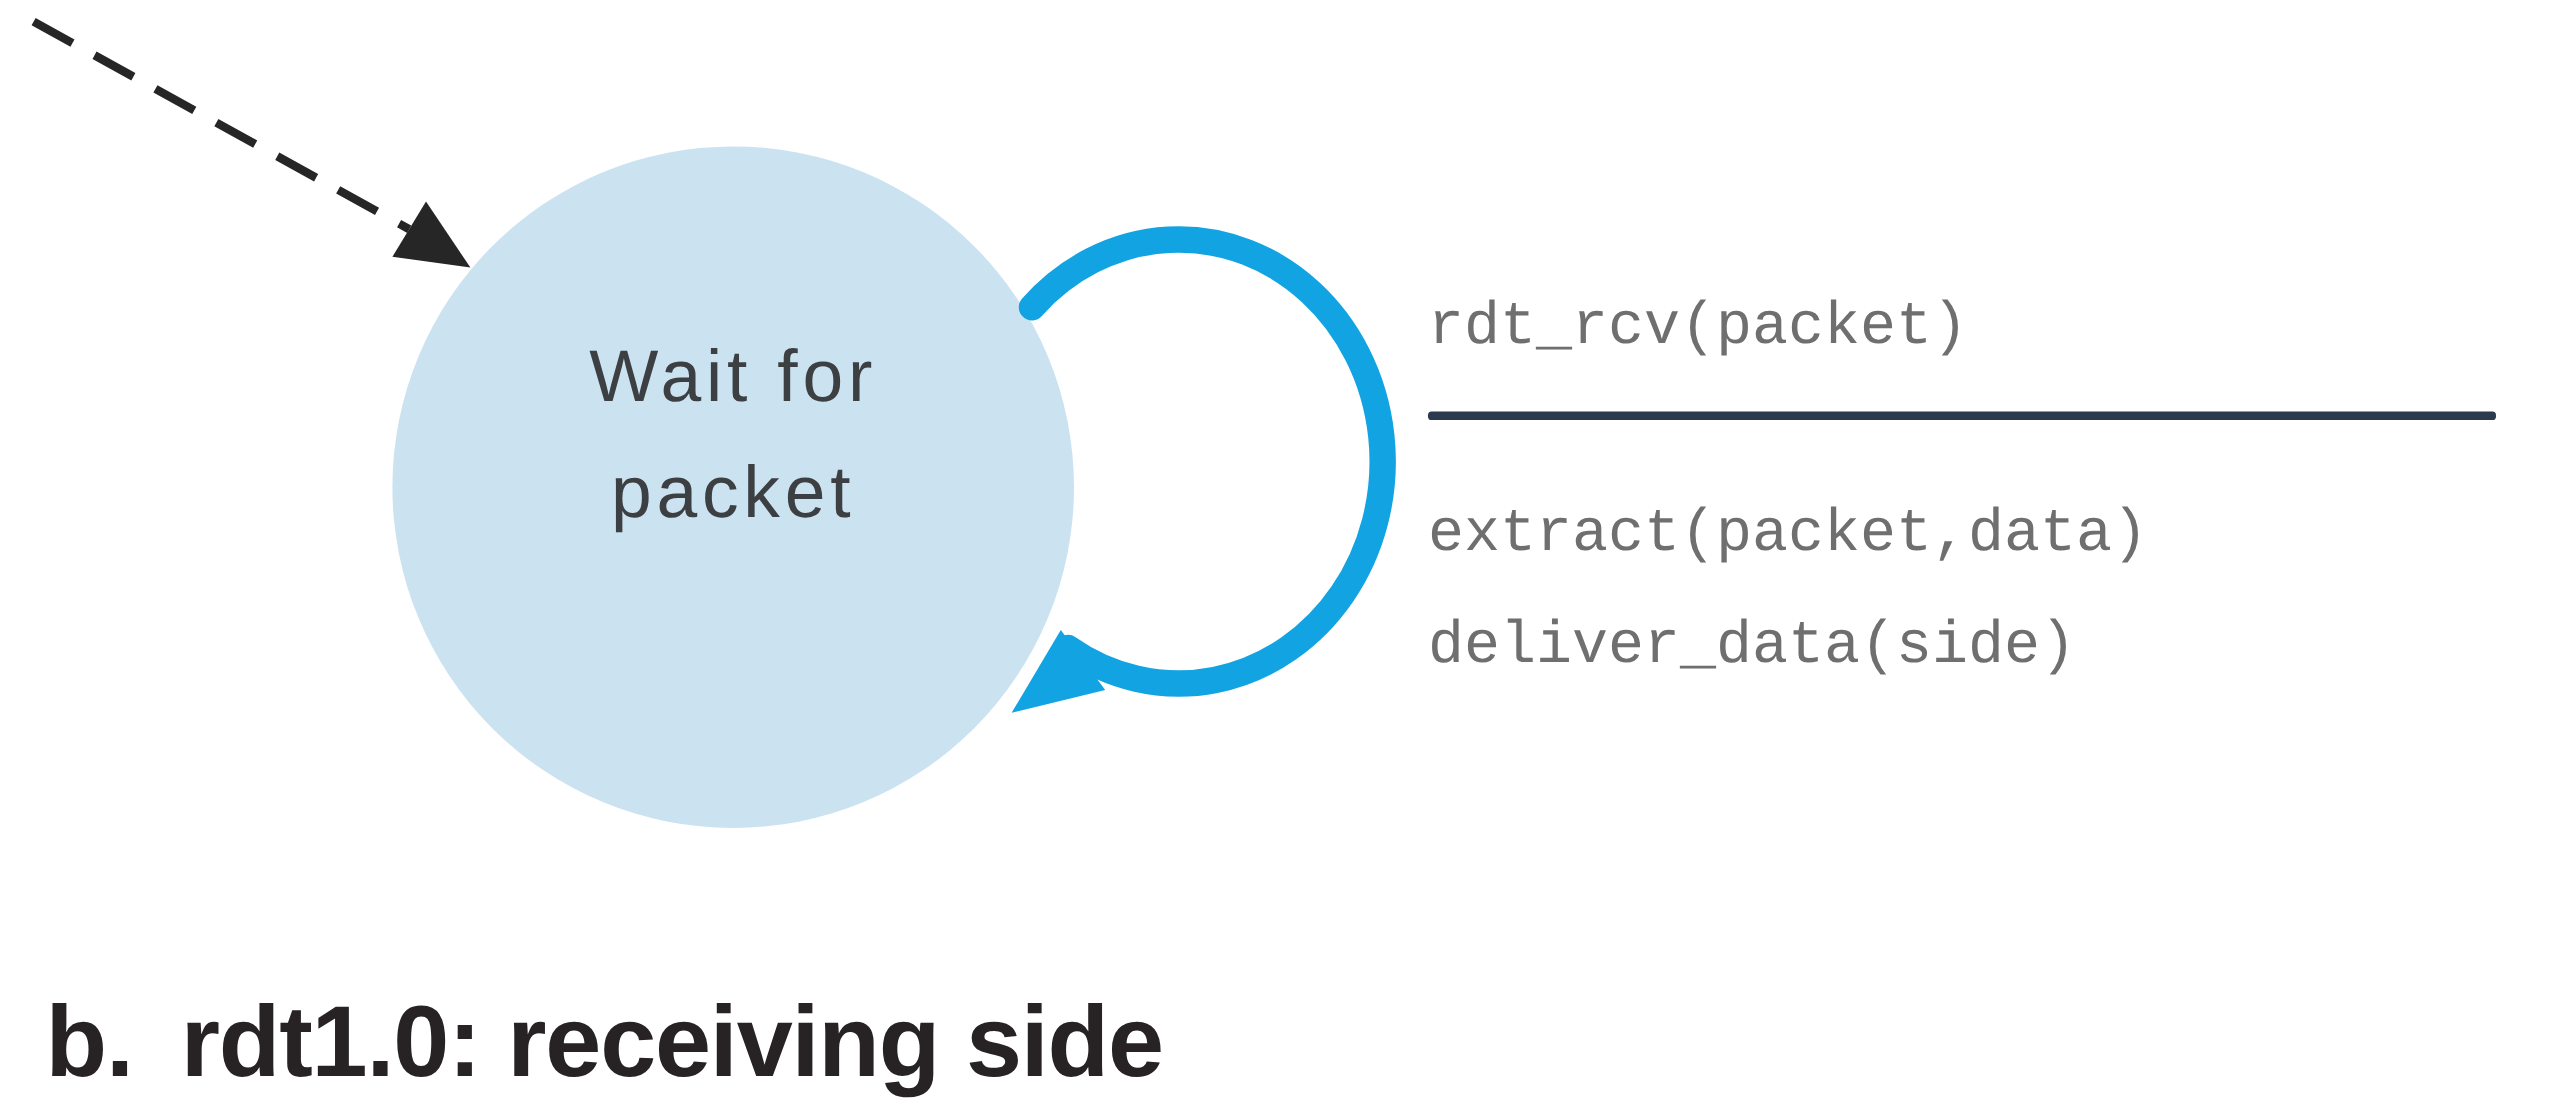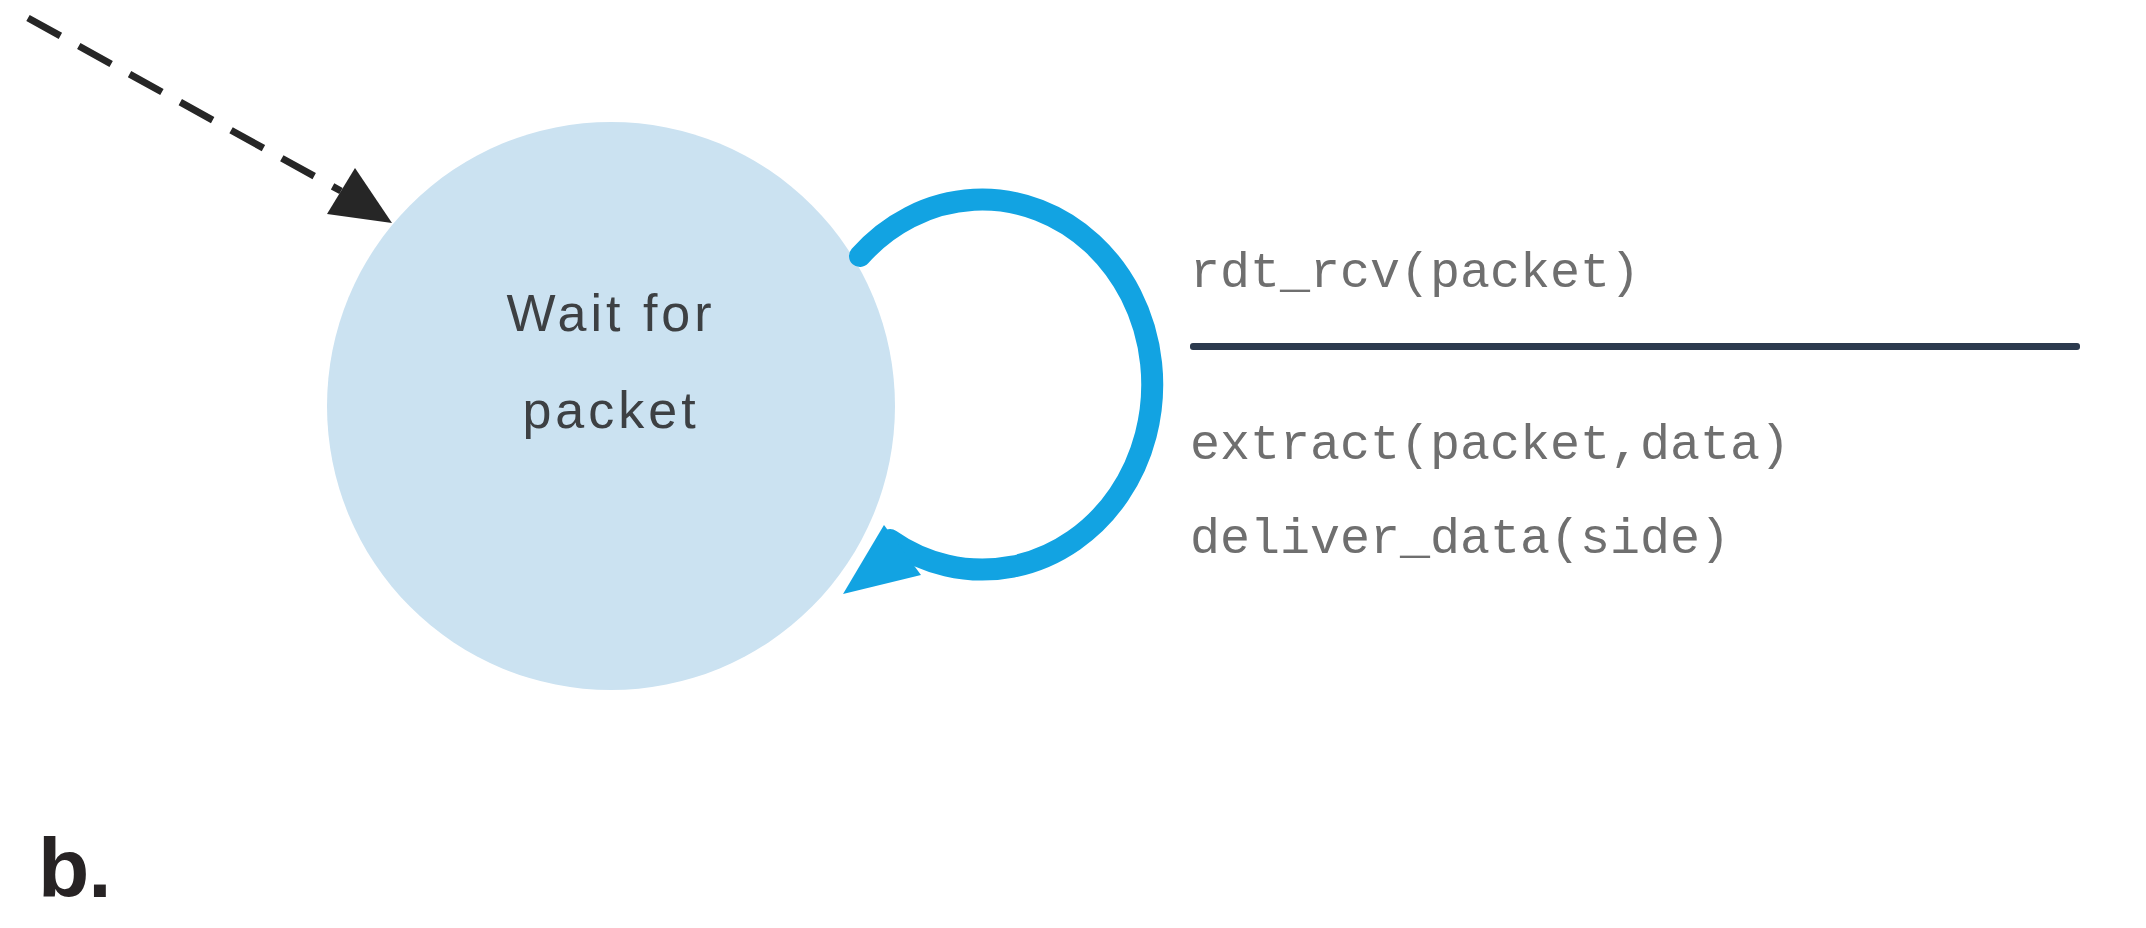--- a/index.html
+++ b/index.html
@@ -21,21 +21,21 @@
     top: 0;
     width: 2146px;
     height: 928px;
   }
   .state-label {
     position: absolute;
     left: 311px;
     top: 265px;
     width: 600px;
     text-align: center;
-    font-size: 52px;
+    font-size: 61px;
     line-height: 97px;
     letter-spacing: 4px;
     color: #3d4043;
     white-space: nowrap;
   }
   .code {
     position: absolute;
     left: 1190px;
     font-family: "Liberation Mono", monospace;
     font-size: 50px;
@@ -90,15 +90,16 @@
     <div>packet</div>
   </div>
 
   <div class="code event">rdt_rcv(packet)</div>
   <div class="divider"></div>
   <div class="code action1">extract(packet,data)</div>
   <div class="code action2">deliver_data(side)</div>
 
   <div class="caption">
     <span>b.</span>
+    <span>rdt1.0: receiving side</span>
   </div>
 
 </div>
 
 </body></html>

